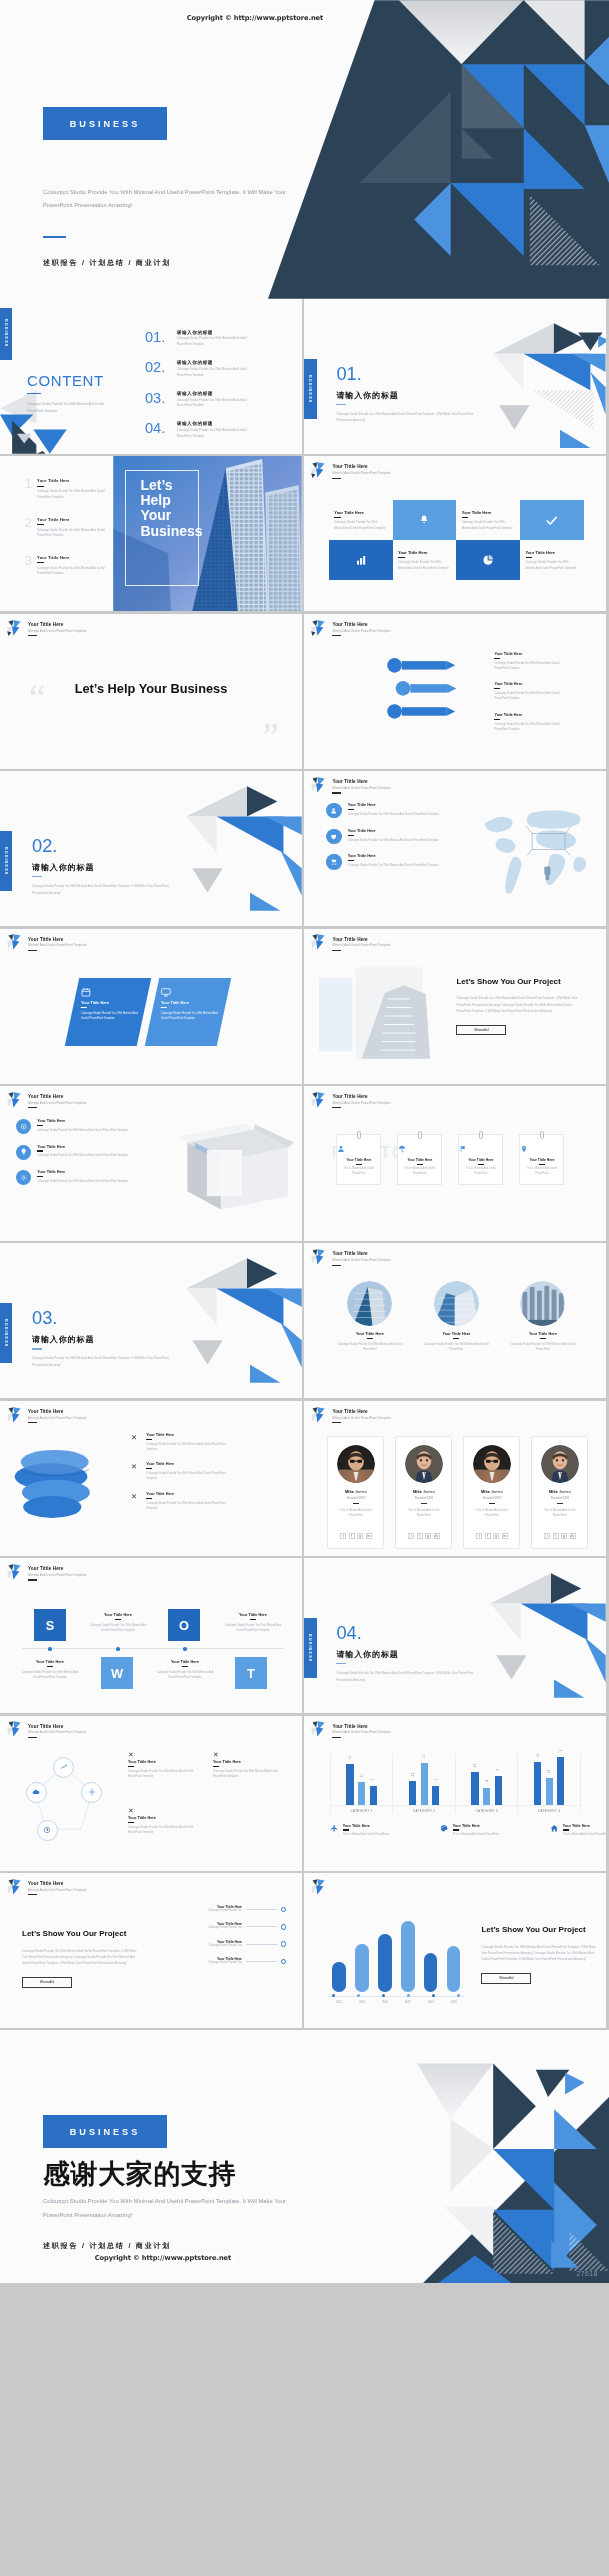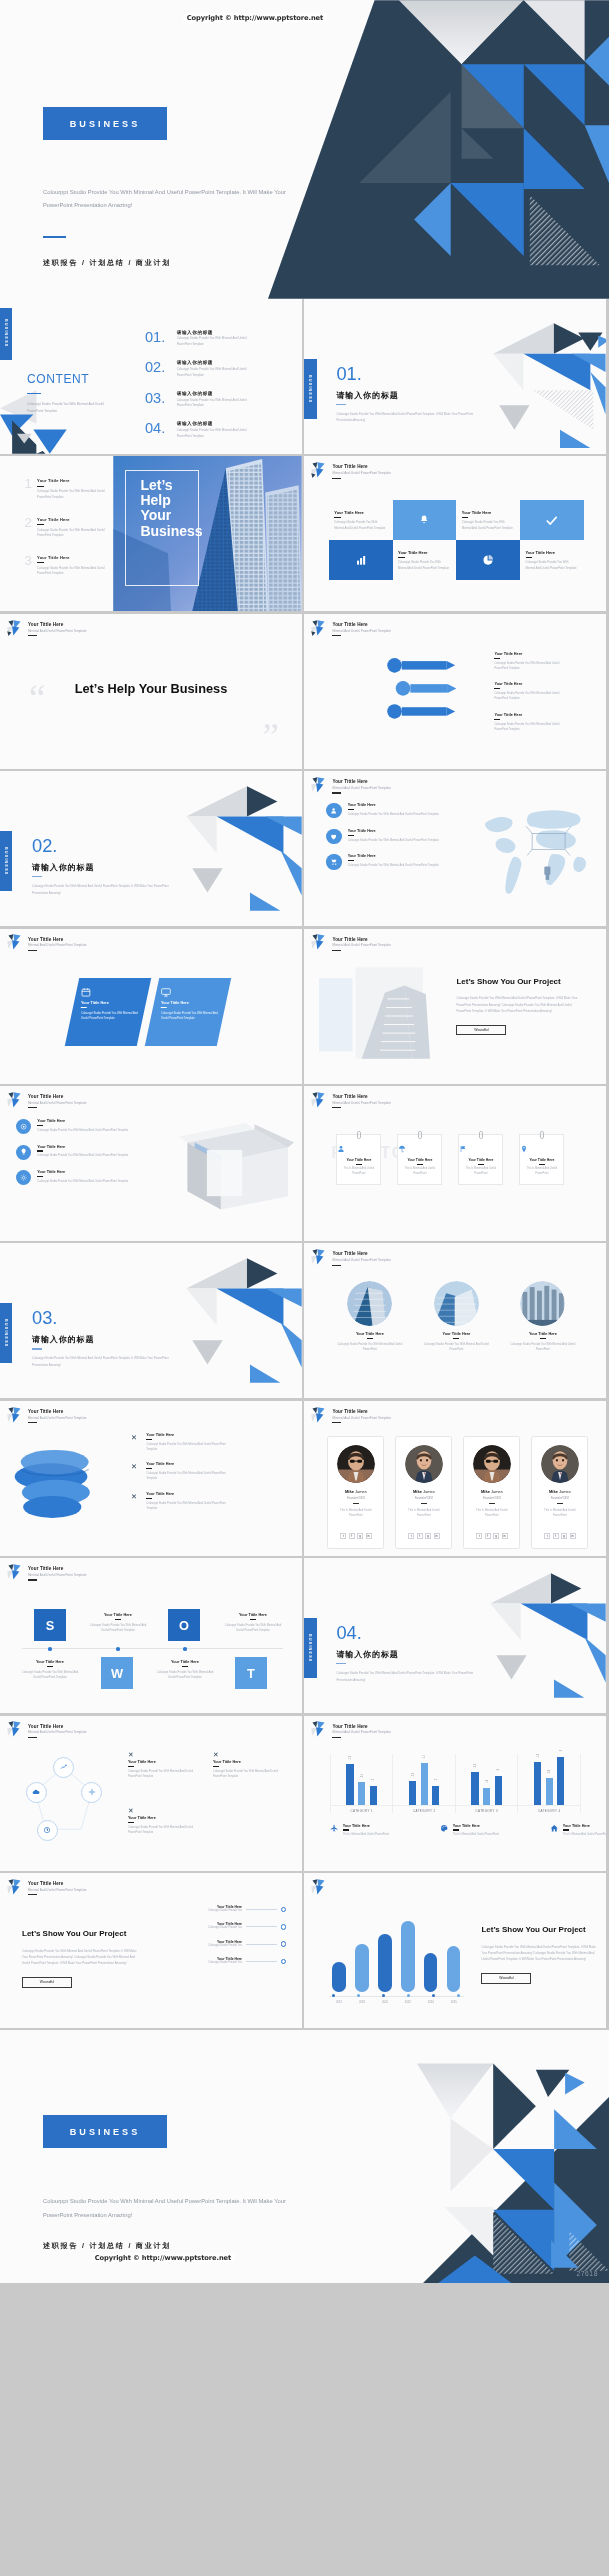--- a/index.html
+++ b/index.html
@@ -57,21 +57,21 @@
   .cover-rule { position:absolute; left:43px; top:236px; width:23px; height:1.8px; background:#2b70c4; }
   .cover-tags {
     position:absolute; left:43px; top:258px; font-size:7px; font-weight:bold; color:#1f1f1f;
     letter-spacing:1.8px;
   }
 
   
   .geo { position:absolute; right:0; top:0; width:341px; height:100%; overflow:hidden; }
 
   
-  .content-title { position:absolute; left:27px; top:73px; font-size:12px; color:#2f7ad1; letter-spacing:0.6px; }
+  .content-title { position:absolute; left:27px; top:73px; font-size:15px; color:#2f7ad1; letter-spacing:0.6px; }
   .content-rule { position:absolute; left:27.4px; top:94px; width:13.4px; height:1.2px; background:#2f7ad1; }
   .content-sub  { position:absolute; left:27px; top:102px; width:91px; font-size:3.2px; color:#a2a8b0; line-height:2.1; }
   .toc { position:absolute; left:145px; top:30.5px; width:140px; }
   .toc-item { display:flex; gap:7.3px; margin-bottom:12.2px; align-items:flex-start; }
   .toc-num { font-size:14.6px; color:#3f83d4; font-weight:300; line-height:1; width:24.4px; }
   .toc-t { font-size:4.6px; font-weight:bold; color:#1b1b1b; letter-spacing:0.6px; }
   .toc-d { font-size:2.9px; color:#a8aeb6; line-height:2; margin-top:1.8px; width:79px; }
 
   
   .sec-num { position:absolute; left:32px; top:64px; font-size:18.3px; color:#2f7ad1; font-weight:300; }
@@ -1507,20 +1507,21 @@
         <polygon points="330,295 430,295 430,395" fill="#2f7ad1"></polygon>
         <polygon points="250,290 330,290 330,370" fill="#f0f1f3"></polygon>
         <polygon points="330,300 430,400 330,400" fill="url(#hatch2)"></polygon>
         <polygon points="430,250 500,320 430,390" fill="#4b93de"></polygon>
         <polygon points="455,330 520,395 455,395" fill="url(#hatch2)"></polygon>
         <polygon points="300,370 360,415 240,415" fill="#2f7ad1"></polygon>
         <polygon points="425,345 470,390 425,390" fill="#4b93de"></polygon>
       </svg>
     </div>
     <div class="end-badge">BUSINESS</div>
+    <div class="end-title">感谢大家的支持</div>
     <div class="end-sub">Colourppt Studio Provide You With Minimal And Useful PowerPoint Template. It Will Make Your PowerPoint Presentation Amazing!</div>
     <div class="end-tags">述职报告 / 计划总结 / 商业计划</div>
     <div class="wm" style="left:91px; top:223px;">Copyright © http://www.pptstore.net</div>
     <div class="docid">27618</div>
   </div>
 
 </div>
 
 
 </body></html>

